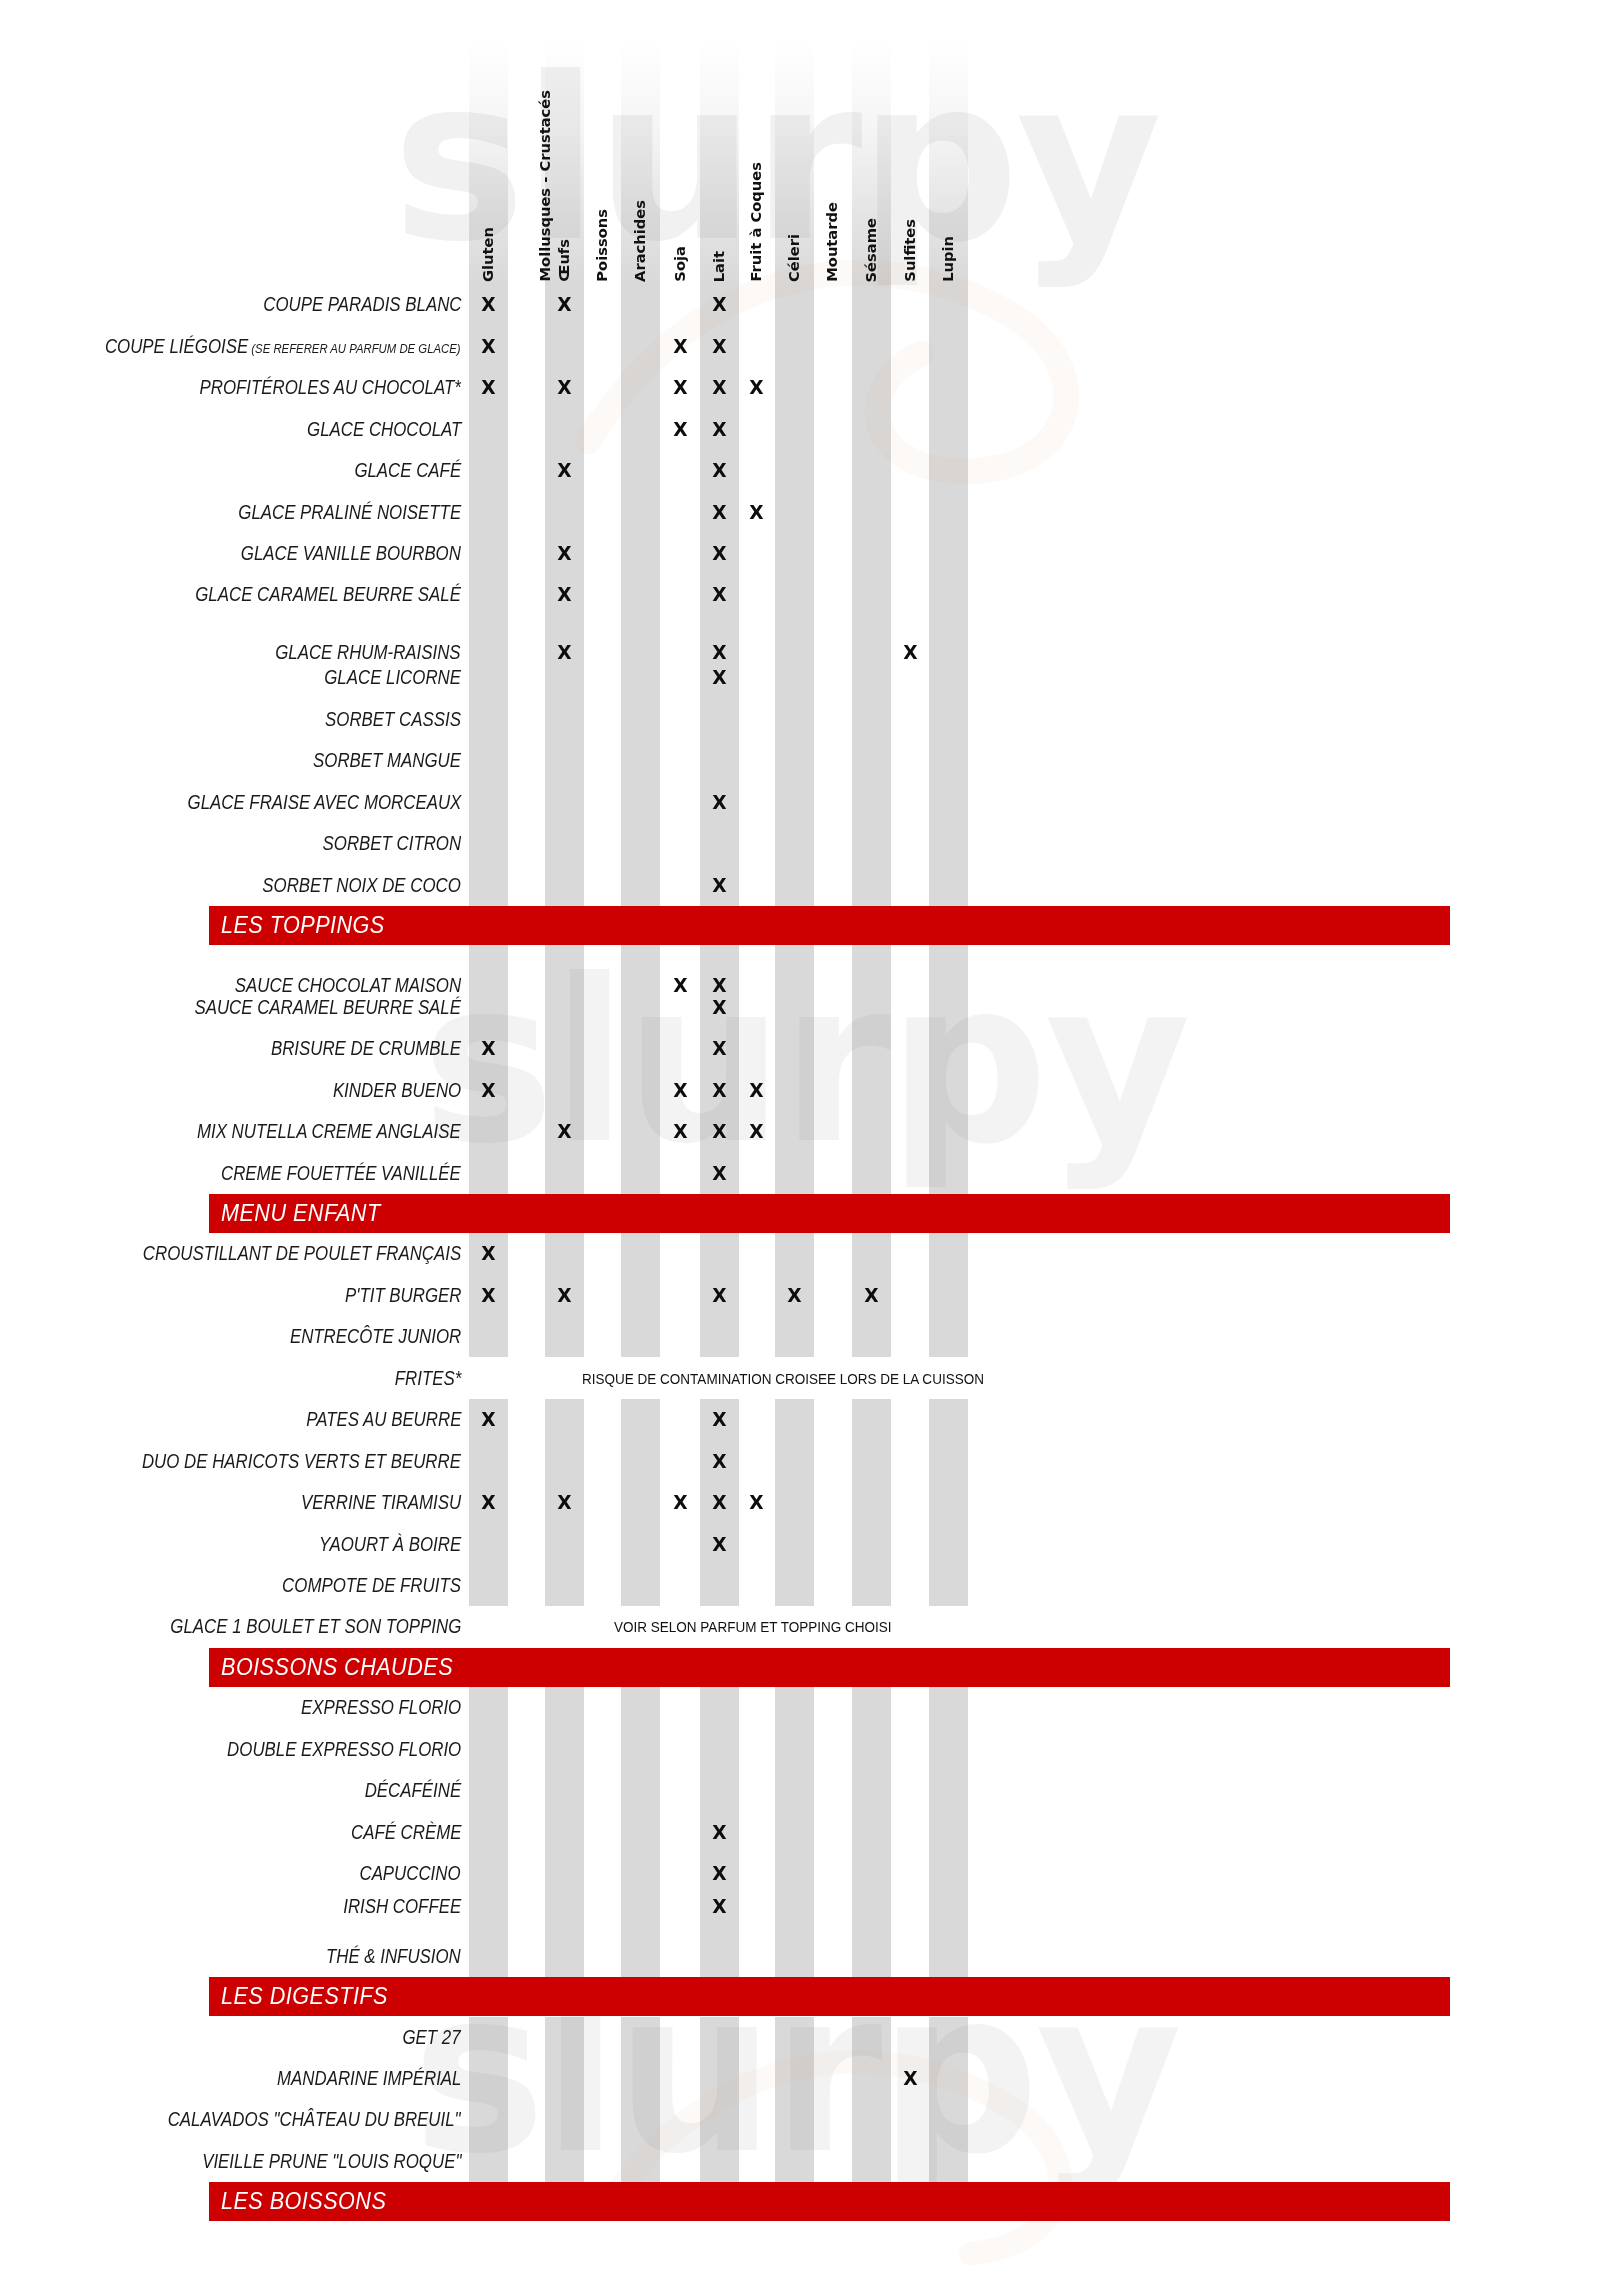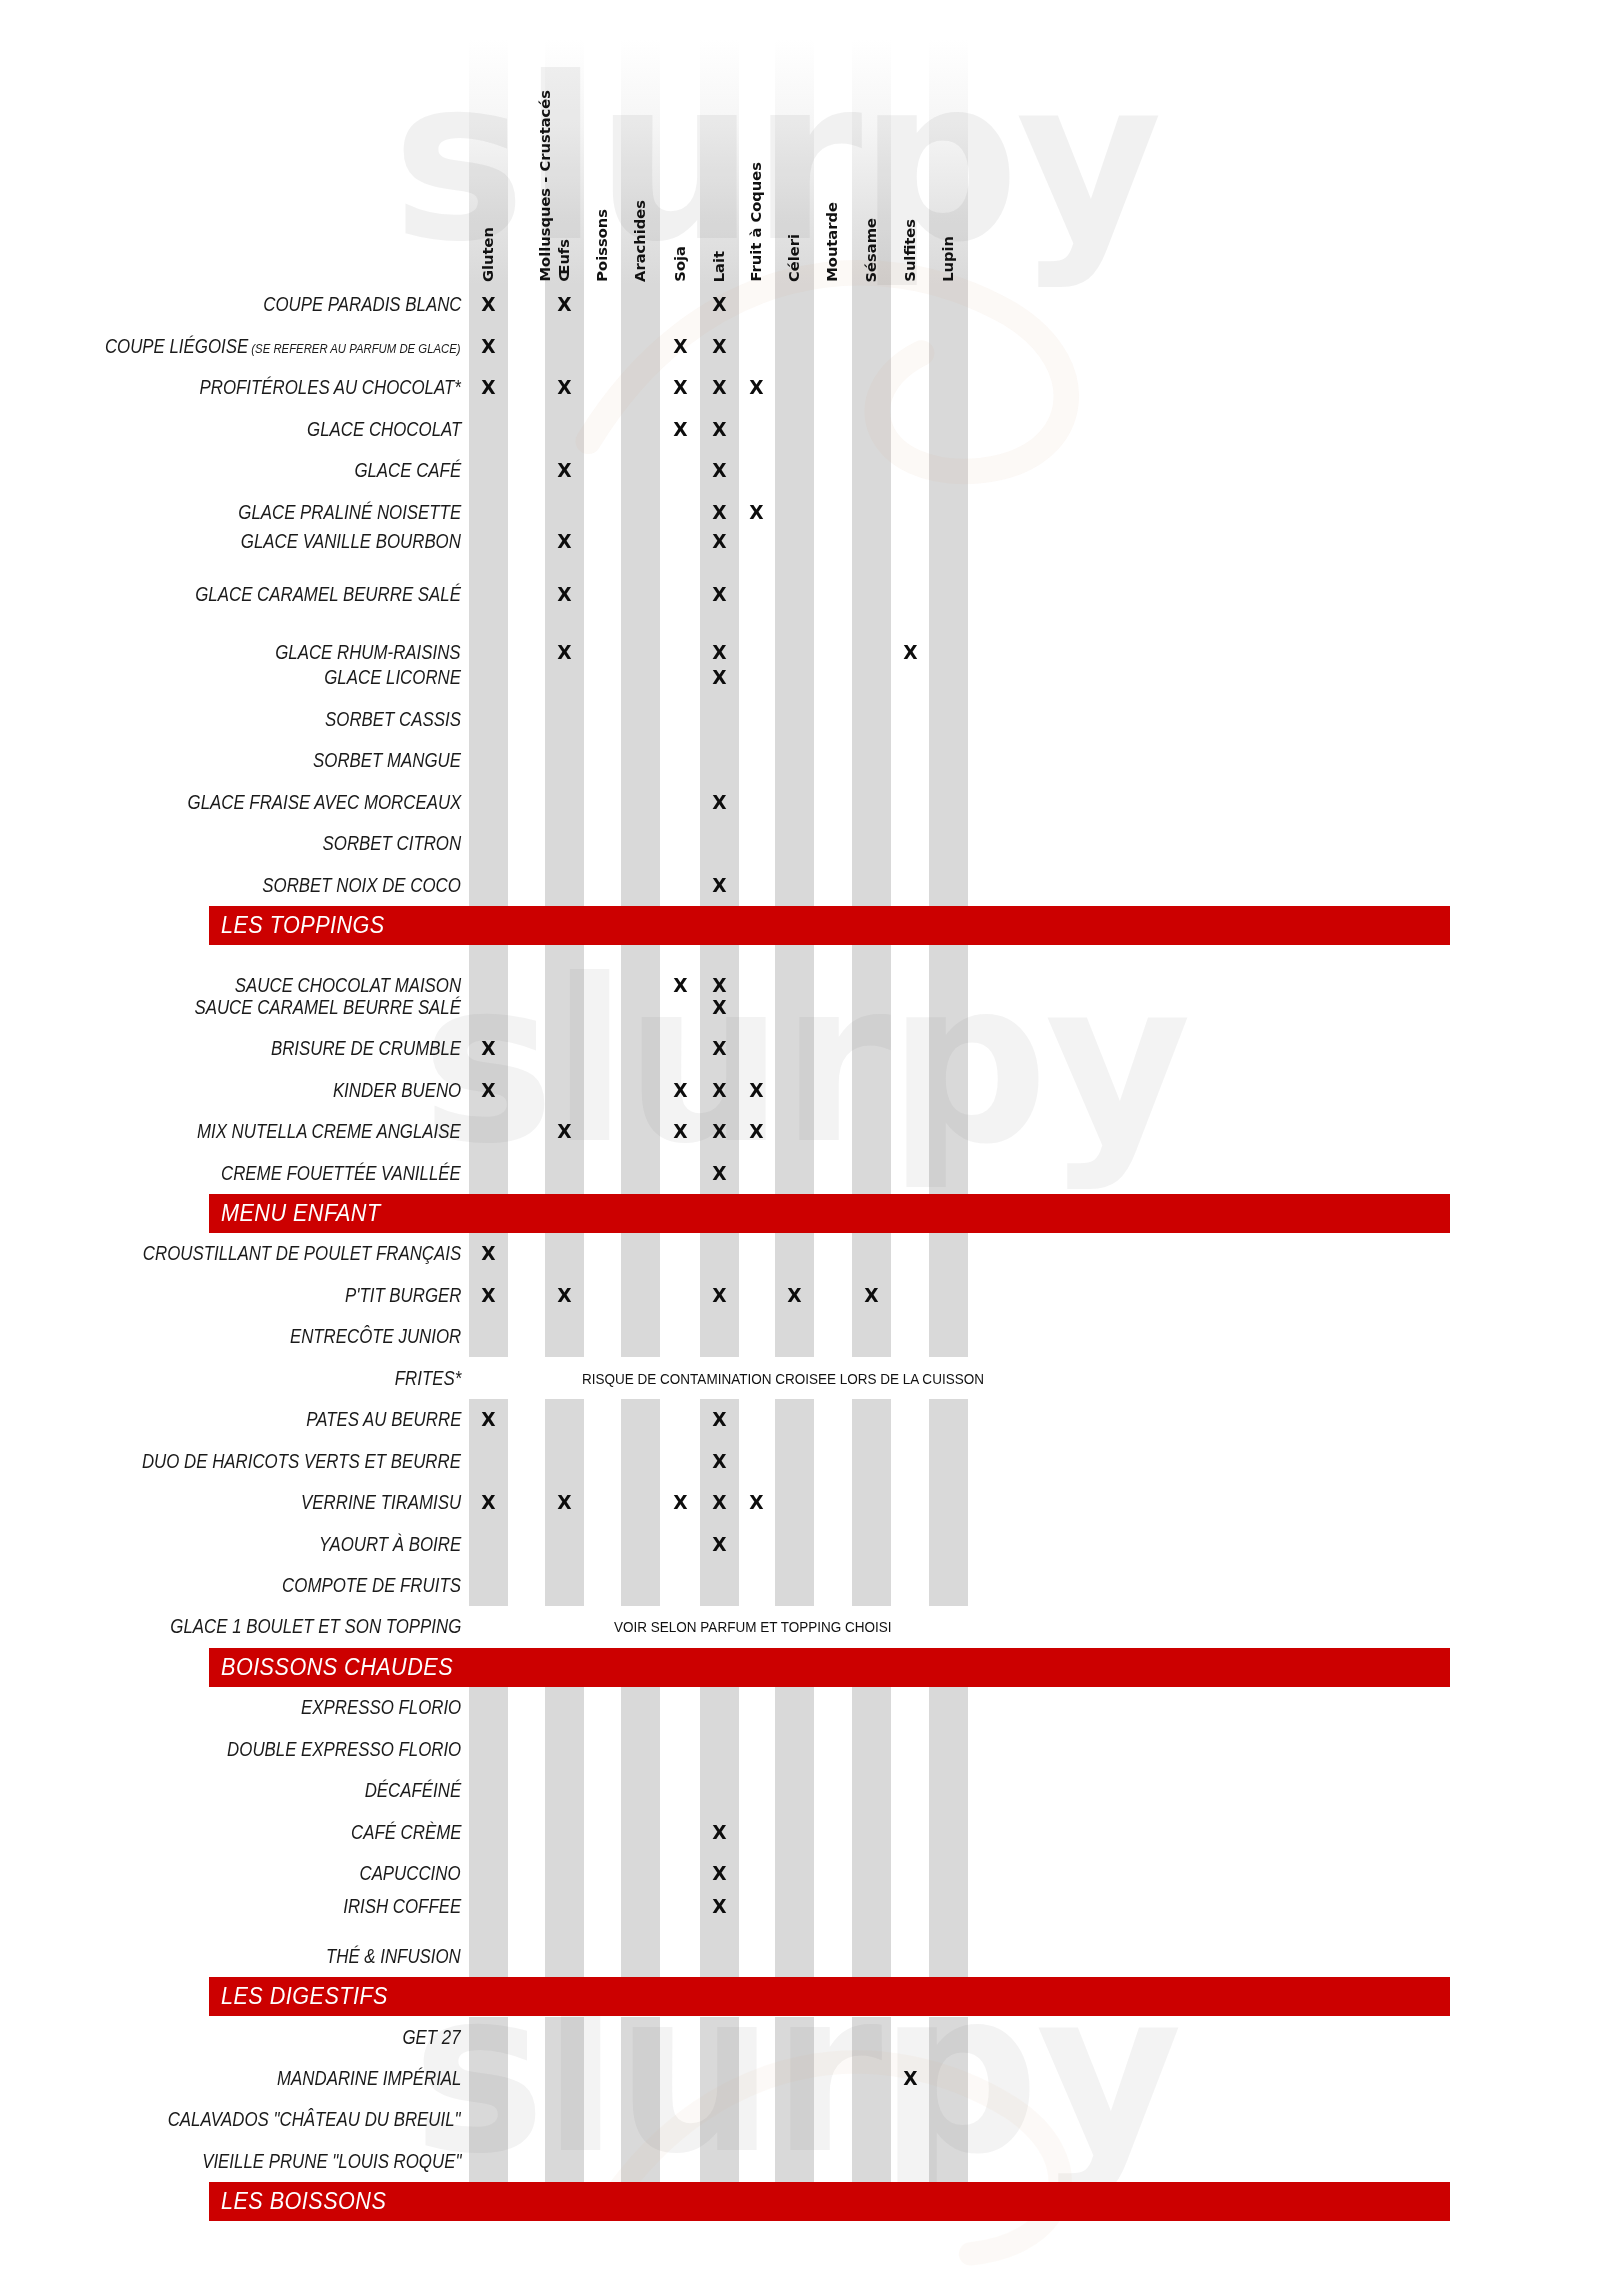--- a/index.html
+++ b/index.html
@@ -290,21 +290,21 @@
       <div class="row" style="top: 450px;">
         <div class="row-label"><span>GLACE CAFÉ</span></div>
         <div class="mark" style="left: 545px;">X</div>
         <div class="mark" style="left: 700px;">X</div>
       </div>
       <div class="row" style="top: 492px;">
         <div class="row-label"><span>GLACE PRALINÉ NOISETTE</span></div>
         <div class="mark" style="left: 700px;">X</div>
         <div class="mark" style="left: 737px;">X</div>
       </div>
-      <div class="row" style="top: 521px;">
+      <div class="row" style="top: 533px;">
         <div class="row-label"><span>GLACE VANILLE BOURBON</span></div>
         <div class="mark" style="left: 545px;">X</div>
         <div class="mark" style="left: 700px;">X</div>
       </div>
       <div class="row" style="top: 574px;">
         <div class="row-label"><span>GLACE CARAMEL BEURRE SALÉ</span></div>
         <div class="mark" style="left: 545px;">X</div>
         <div class="mark" style="left: 700px;">X</div>
       </div>
       <div class="row" style="top: 632px;">

